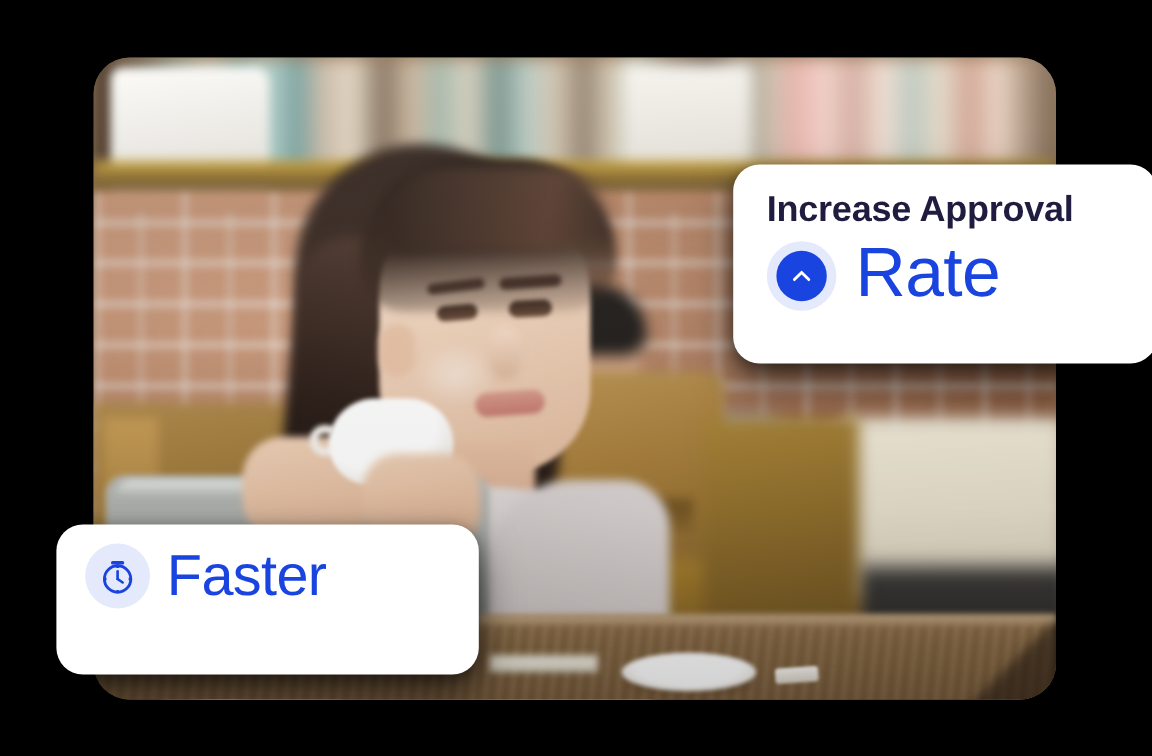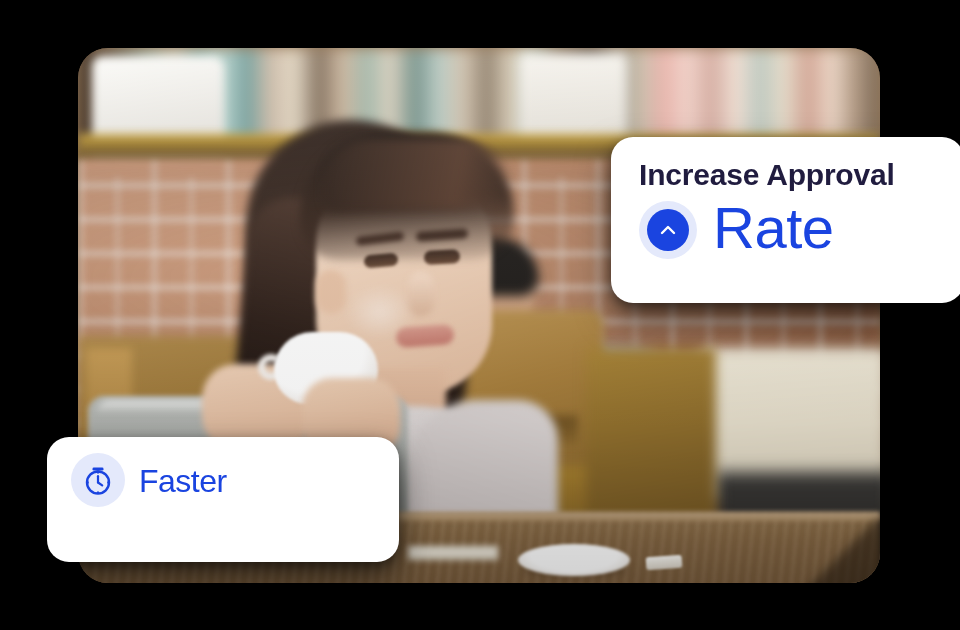--- a/index.html
+++ b/index.html
@@ -389,21 +389,21 @@
     display: flex; align-items: center; justify-content: center;
   }
 
   .card-value {
     color: #1a44e0;
     font-weight: 300;
     letter-spacing: -.5px;
     white-space: nowrap;
   }
   .card-approval .card-value { font-size: 58px; line-height: 62px; }
-  .card-processing .card-value { font-size: 32px; line-height: 52px; }
+  .card-processing .card-value { font-size: 48px; line-height: 52px; }
 </style>
 </head>
 <body>
 
 <div id="stage">
 
   <div class="photo">
     <div class="photo-inner">
 
       <div class="shelf-back"></div>

